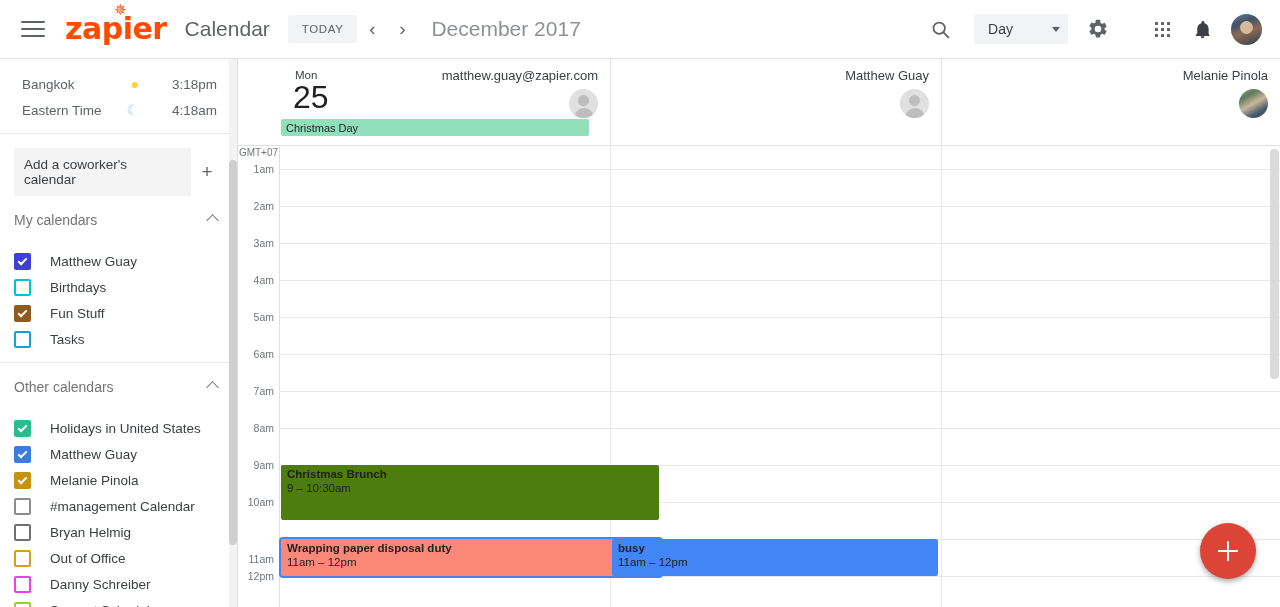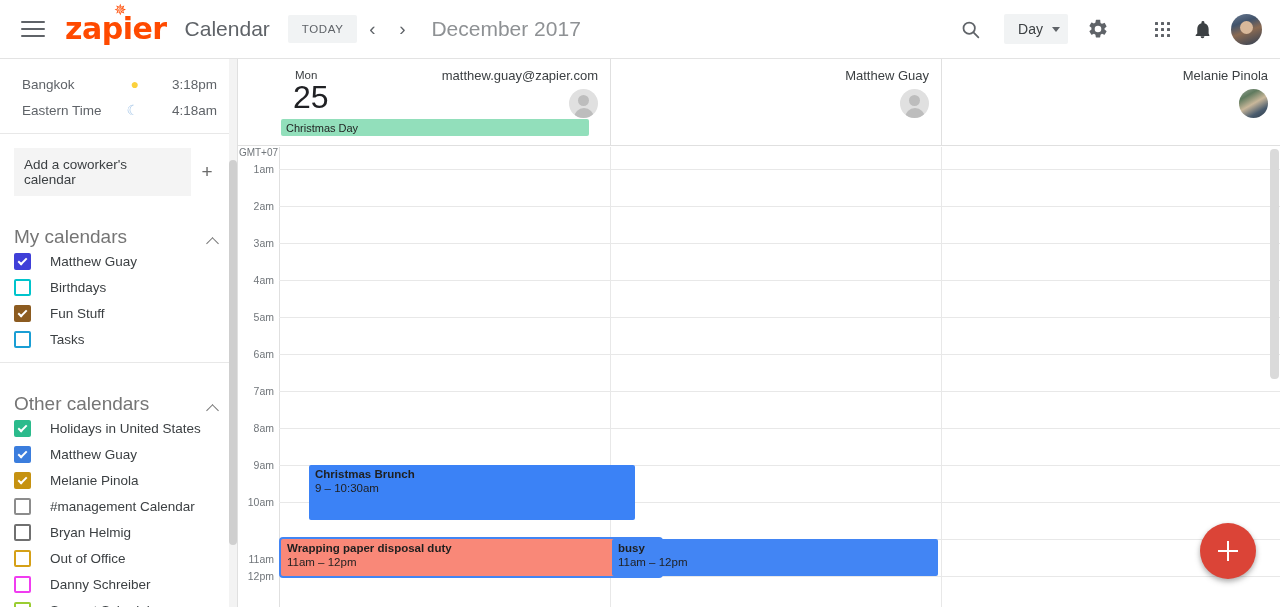--- a/index.html
+++ b/index.html
@@ -94,20 +94,21 @@
   }
   .view-select {
     background: #f1f3f4;
     border-radius: 2px;
     display: flex; align-items: center;
     padding: 7px 8px 7px 14px;
     margin: 0 10px 0 14px;
     font-size: 14px;
     color: #3c4043;
     cursor: pointer;
+    gap: 30px;
   }
   .view-select .caret {
     margin-left: 9px;
     width: 0; height: 0;
     border-left: 4px solid transparent;
     border-right: 4px solid transparent;
     border-top: 5px solid #5f6368;
   }
   .apps-grid {
     display: grid;
@@ -165,25 +166,25 @@
     padding: 9px 10px;
     cursor: text;
   }
   .add-cal-plus {
     width: 32px; text-align: center;
     font-size: 19px; color: #6b6b6b;
     cursor: pointer; user-select: none;
   }
 
   .cal-section-head {
-    display: flex; align-items: flex-end;
+    display: flex; align-items: flex-start;
     padding: 0 20px 0 14px;
     height: 36px;
     margin-top: 16px;
-    font-size: 19px;
+    font-size: 14px;
     color: #757575;
     cursor: pointer;
   }
   .cal-section-head .chev {
     margin-left: auto;
     width: 9px; height: 9px;
     border-left: 1.6px solid #757575;
     border-top: 1.6px solid #757575;
     transform: rotate(45deg);
     margin-top: 4px;
@@ -600,21 +601,21 @@
         <div class="hour-line" style="top: 281px;"></div>
         <div class="time-label" style="top: 281px;">8am</div>
         <div class="hour-line" style="top: 318px;"></div>
         <div class="time-label" style="top: 318px;">9am</div>
         <div class="hour-line" style="top: 355px;"></div>
         <div class="time-label" style="top: 355px;">10am</div>
         <div class="hour-line" style="top: 392px;"></div>
         <div class="time-label" style="top: 412px;">11am</div>
         <div class="hour-line" style="top: 429px;"></div>
         <div class="time-label" style="top: 429px;">12pm</div>
-        <div class="event" style="left: 43px; width: 326px; top: 318px; height: 55px; background: #3b82f6; margin-left: 28px;">
+        <div class="event" style="left: 43px; width: 378px; top: 318px; height: 55px; background: #4d7c0f;">
           <div class="ev-title">Christmas Brunch</div>
           <div class="ev-time">9 – 10:30am</div>
         </div>
         <div class="event selected" style="left: 43px; width: 380px; top: 392px; height: 37px; background: rgb(249, 136, 120);">
           <div class="ev-title">Wrapping paper disposal duty</div>
           <div class="ev-time">11am – 12pm</div>
         </div>
         <div class="event" style="left: 374px; width: 326px; top: 392px; height: 37px; background: rgb(66, 133, 244);">
           <div class="ev-title">busy</div>
           <div class="ev-time">11am – 12pm</div>

